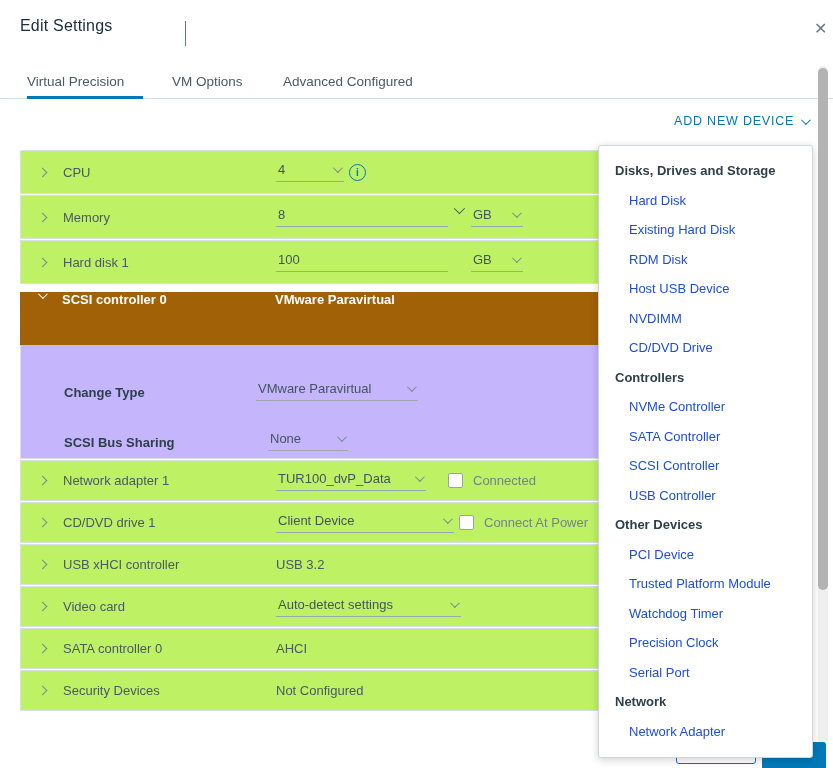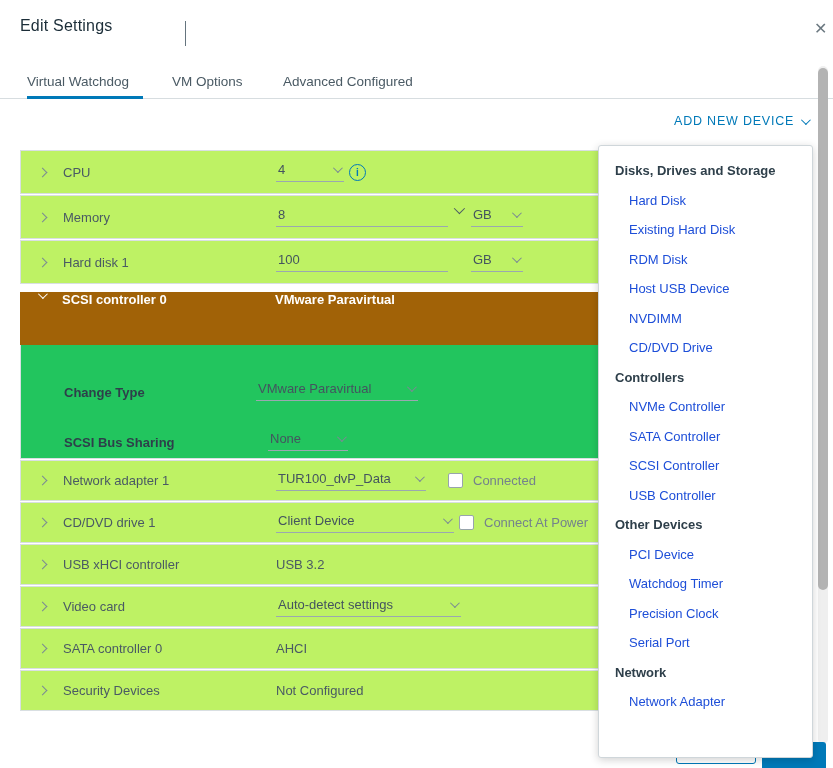--- a/index.html
+++ b/index.html
@@ -52,21 +52,21 @@
   .info-icon { position:absolute; left:328px; width:17px; height:17px; border:1.6px solid #0079b8;
     border-radius:50%; color:#0079b8; font-size:10px; font-weight:700; display:flex;
     align-items:center; justify-content:center; cursor:pointer; }
 
   .mem-chv { position:absolute; left:433px; top:10px; }
 
   
   .scsi-head { margin-top:8px; height:53px; background:#a16207; display:flex; align-items:flex-start; position:relative; }
   .scsi-head .row-label, .scsi-head .row-value { color:#fff; font-weight:600; }
   .scsi-body { height:114px; border:1px solid #d9dfe2; border-top:none; margin-bottom:1px;
-    background:#22c55e; position:relative; }
+    background:#c4b5fd; position:relative; }
   .fld-line { position:absolute; left:0; width:100%; height:28px; }
   .fld-line .fld-label { position:absolute; left:43px; top:6px; font-size:13px; font-weight:600; color:#2e3f4a; }
   .fld-line .ufield { top:2px; }
 
   
   .menu-panel { position:absolute; left:598px; top:145px; width:215px; height:613px; background:#fff;
     border:1px solid #cfd6da; border-radius:3px; box-shadow:0 2px 8px rgba(0,0,0,.18);
     padding:10px 0; z-index:5; }
   .menu-line { height:29.5px; display:flex; align-items:center; font-size:13px; }
   .menu-line.hdr { padding-left:16px; color:#2e3f4a; font-weight:600; }
@@ -87,21 +87,21 @@
 </head>
 <body>
 
 <div class="dialog">
 
   <div class="dlg-title">Edit Settings</div>
   <div class="title-sep"></div>
   <span class="close-x">✕</span>
 
   <div class="tabs">
-    <span class="tab t0">Virtual Watchdog</span>
+    <span class="tab t0">Virtual Precision</span>
     <span class="tab t1">VM Options</span>
     <span class="tab t2">Advanced Configured</span>
     <div class="tab-underline"></div>
   </div>
 
   <div class="addnew">
     <span>ADD NEW DEVICE</span>
     <span class="chv down blue"></span>
   </div>
 
@@ -225,20 +225,21 @@
     <div class="menu-line itm">Host USB Device</div>
     <div class="menu-line itm">NVDIMM</div>
     <div class="menu-line itm">CD/DVD Drive</div>
     <div class="menu-line hdr">Controllers</div>
     <div class="menu-line itm">NVMe Controller</div>
     <div class="menu-line itm">SATA Controller</div>
     <div class="menu-line itm">SCSI Controller</div>
     <div class="menu-line itm">USB Controller</div>
     <div class="menu-line hdr">Other Devices</div>
     <div class="menu-line itm">PCI Device</div>
+    <div class="menu-line itm">Trusted Platform Module</div>
     <div class="menu-line itm">Watchdog Timer</div>
     <div class="menu-line itm">Precision Clock</div>
     <div class="menu-line itm">Serial Port</div>
     <div class="menu-line hdr">Network</div>
     <div class="menu-line itm">Network Adapter</div>
   </div>
 
   <div class="sbar-track">
     <div class="sbar-thumb"></div>
   </div>

